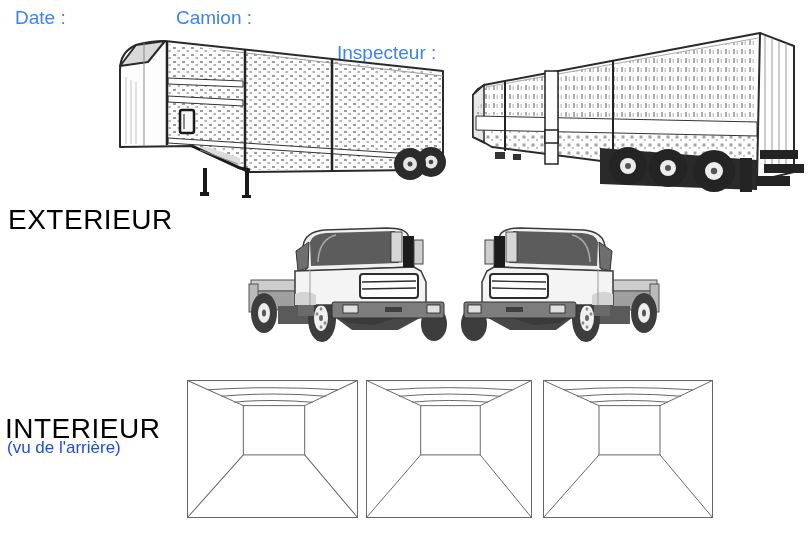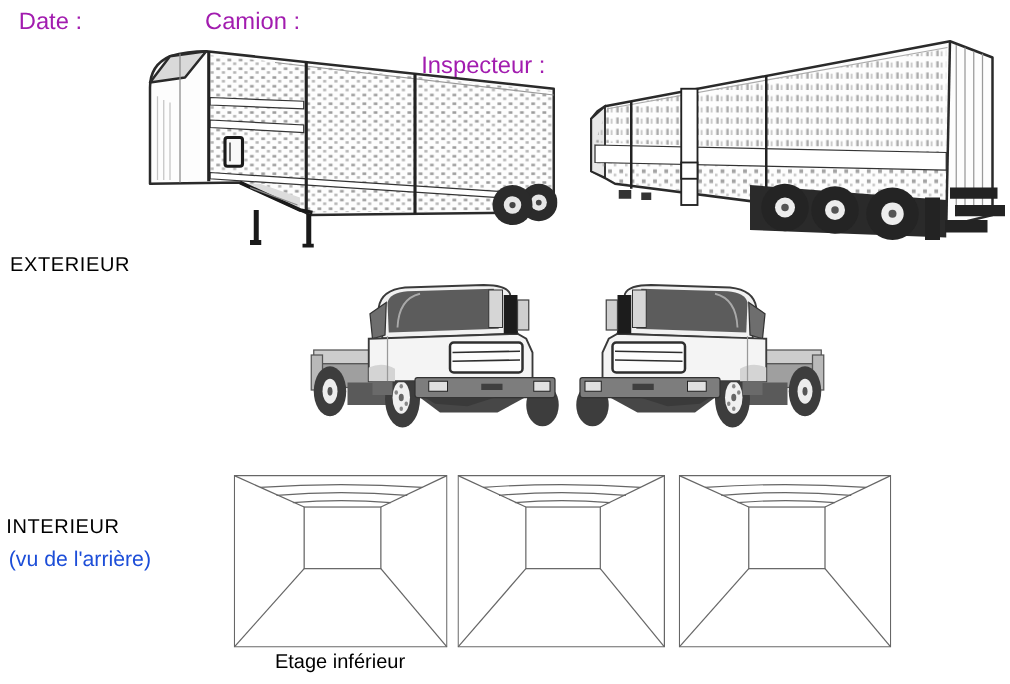--- a/index.html
+++ b/index.html
@@ -1,32 +1,32 @@
 <!DOCTYPE html>
 <html><head>
 <meta charset="utf-8">
 <style>
   html,body{margin:0;padding:0;background:#fff;}
   #page{position:relative;width:808px;height:547px;background:#fff;overflow:hidden;
         font-family:"Liberation Sans", sans-serif;color:#000;}
-  .hdr-label{position:absolute;top:7px;font-size:19px;color:#a21caf;white-space:nowrap;}
-  .section-label{position:absolute;font-size:16px;letter-spacing:.5px;color:#000;white-space:nowrap;}
+  .hdr-label{position:absolute;top:7px;font-size:19px;color:#3b82f6;white-space:nowrap;}
+  .section-label{position:absolute;font-size:28px;letter-spacing:.5px;color:#000;white-space:nowrap;}
   .section-note{position:absolute;font-size:17px;color:#1d4ed8;white-space:nowrap;}
   .illus{position:absolute;}
   .illus svg{display:block;width:100%;height:100%;}
   .flip svg{transform:scaleX(-1);}
   .etage-label{position:absolute;top:521px;width:180px;text-align:center;font-size:16px;color:#000;white-space:nowrap;}
 </style>
 </head>
 <body>
 
 <div id="page">
 
   <div class="hdr-label" style="left:15px;">Date :</div>
-  <div class="hdr-label" style="left:164px;">Camion :</div>
+  <div class="hdr-label" style="left:176px;">Camion :</div>
   <div class="hdr-label" style="left:337px;margin-top:35px;">Inspecteur :</div>
 
   <div class="illus" style="left:100px;top:32px;width:346px;height:166px;">
     <svg viewBox="0 0 346 166" preserveAspectRatio="none" aria-hidden="true">
       <defs>
         <pattern id="perfL" width="9" height="7" patternUnits="userSpaceOnUse">
           <rect x="1" y="1" width="3" height="2" fill="#3a3a3a"></rect>
           <rect x="5.5" y="4" width="2.5" height="2" fill="#6a6a6a"></rect>
         </pattern>
       </defs>
@@ -257,15 +257,14 @@
         <line x1="169.5" y1="0.5" x2="117" y2="26"></line>
         <line x1="0.5" y1="139.5" x2="56" y2="76"></line>
         <line x1="169.5" y1="139.5" x2="117" y2="76"></line>
         <path d="M21,10 Q85,5.5 150,10"></path>
         <path d="M34,16.5 Q85,12 138,16.5"></path>
         <path d="M47,22.5 Q85,19 125,22.5"></path>
       </g>
     </svg>
   </div>
 
-  <div class="etage-label" style="left:182px;">Etage inférieur</div>
 
 </div>
 
 </body></html>

